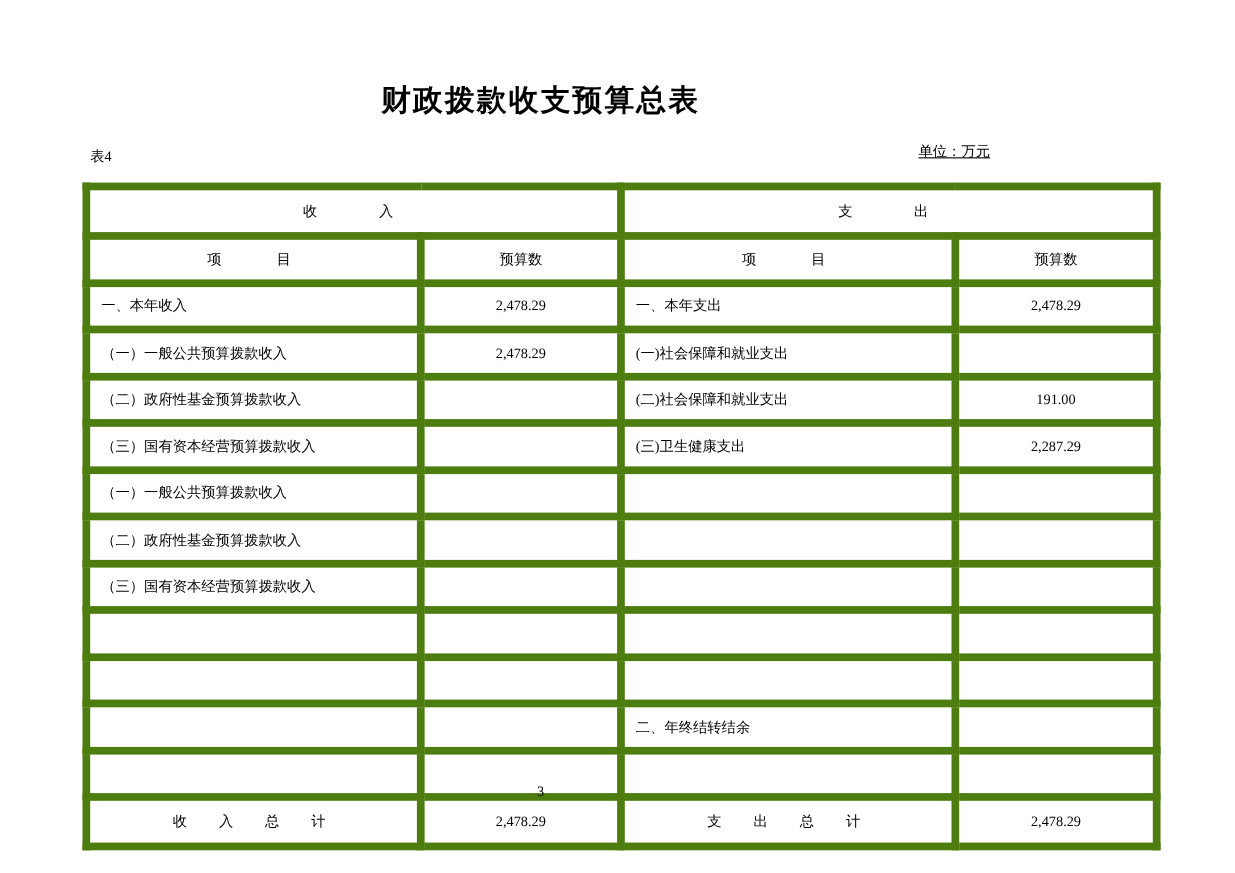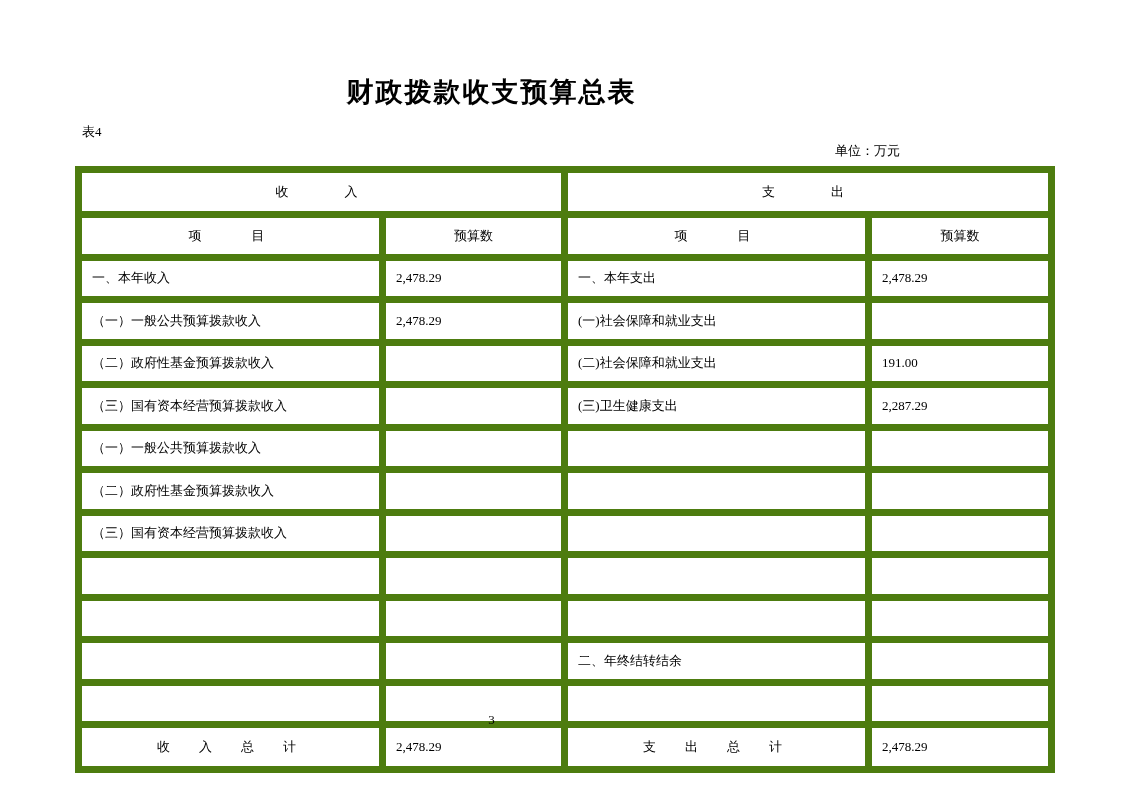--- a/index.html
+++ b/index.html
@@ -27,30 +27,31 @@
     font-weight: bold;
     font-size: 27px;
     letter-spacing: 2px;
     margin: 0;
     padding-top: 76px;
     line-height: 1.2;
   }
   .table-label {
     position: absolute;
     left: 82px;
-    top: 123px;
+    top: 133px;
     font-size: 13px;
     font-family: "Liberation Serif", serif;
   }
   .unit-label {
     position: absolute;
     right: 83px;
-    top: 142px;
+    top: 129px;
     font-size: 13px;
     font-family: "Liberation Serif", serif;
+    text-decoration: underline;
   }
   table.budget {
     position: absolute;
     left: 75px;
     top: 166px;
     width: 973px;
     border-collapse: collapse;
     table-layout: fixed;
     font-size: 13px;
   }
@@ -75,21 +76,21 @@
     letter-spacing: 10px;
     height: 38px !important;
   }
   .col-head {
     text-align: center;
   }
   .col-head-item {
     letter-spacing: 8px;
   }
   .num {
-    text-align: left;
+    text-align: center;
     font-family: "Liberation Serif", "DejaVu Serif", serif;
     padding-right: 14px;
   }
   .total-row td {
     height: 38px !important;
   }
   .total-label {
     text-align: center;
     letter-spacing: 8px;
   }

